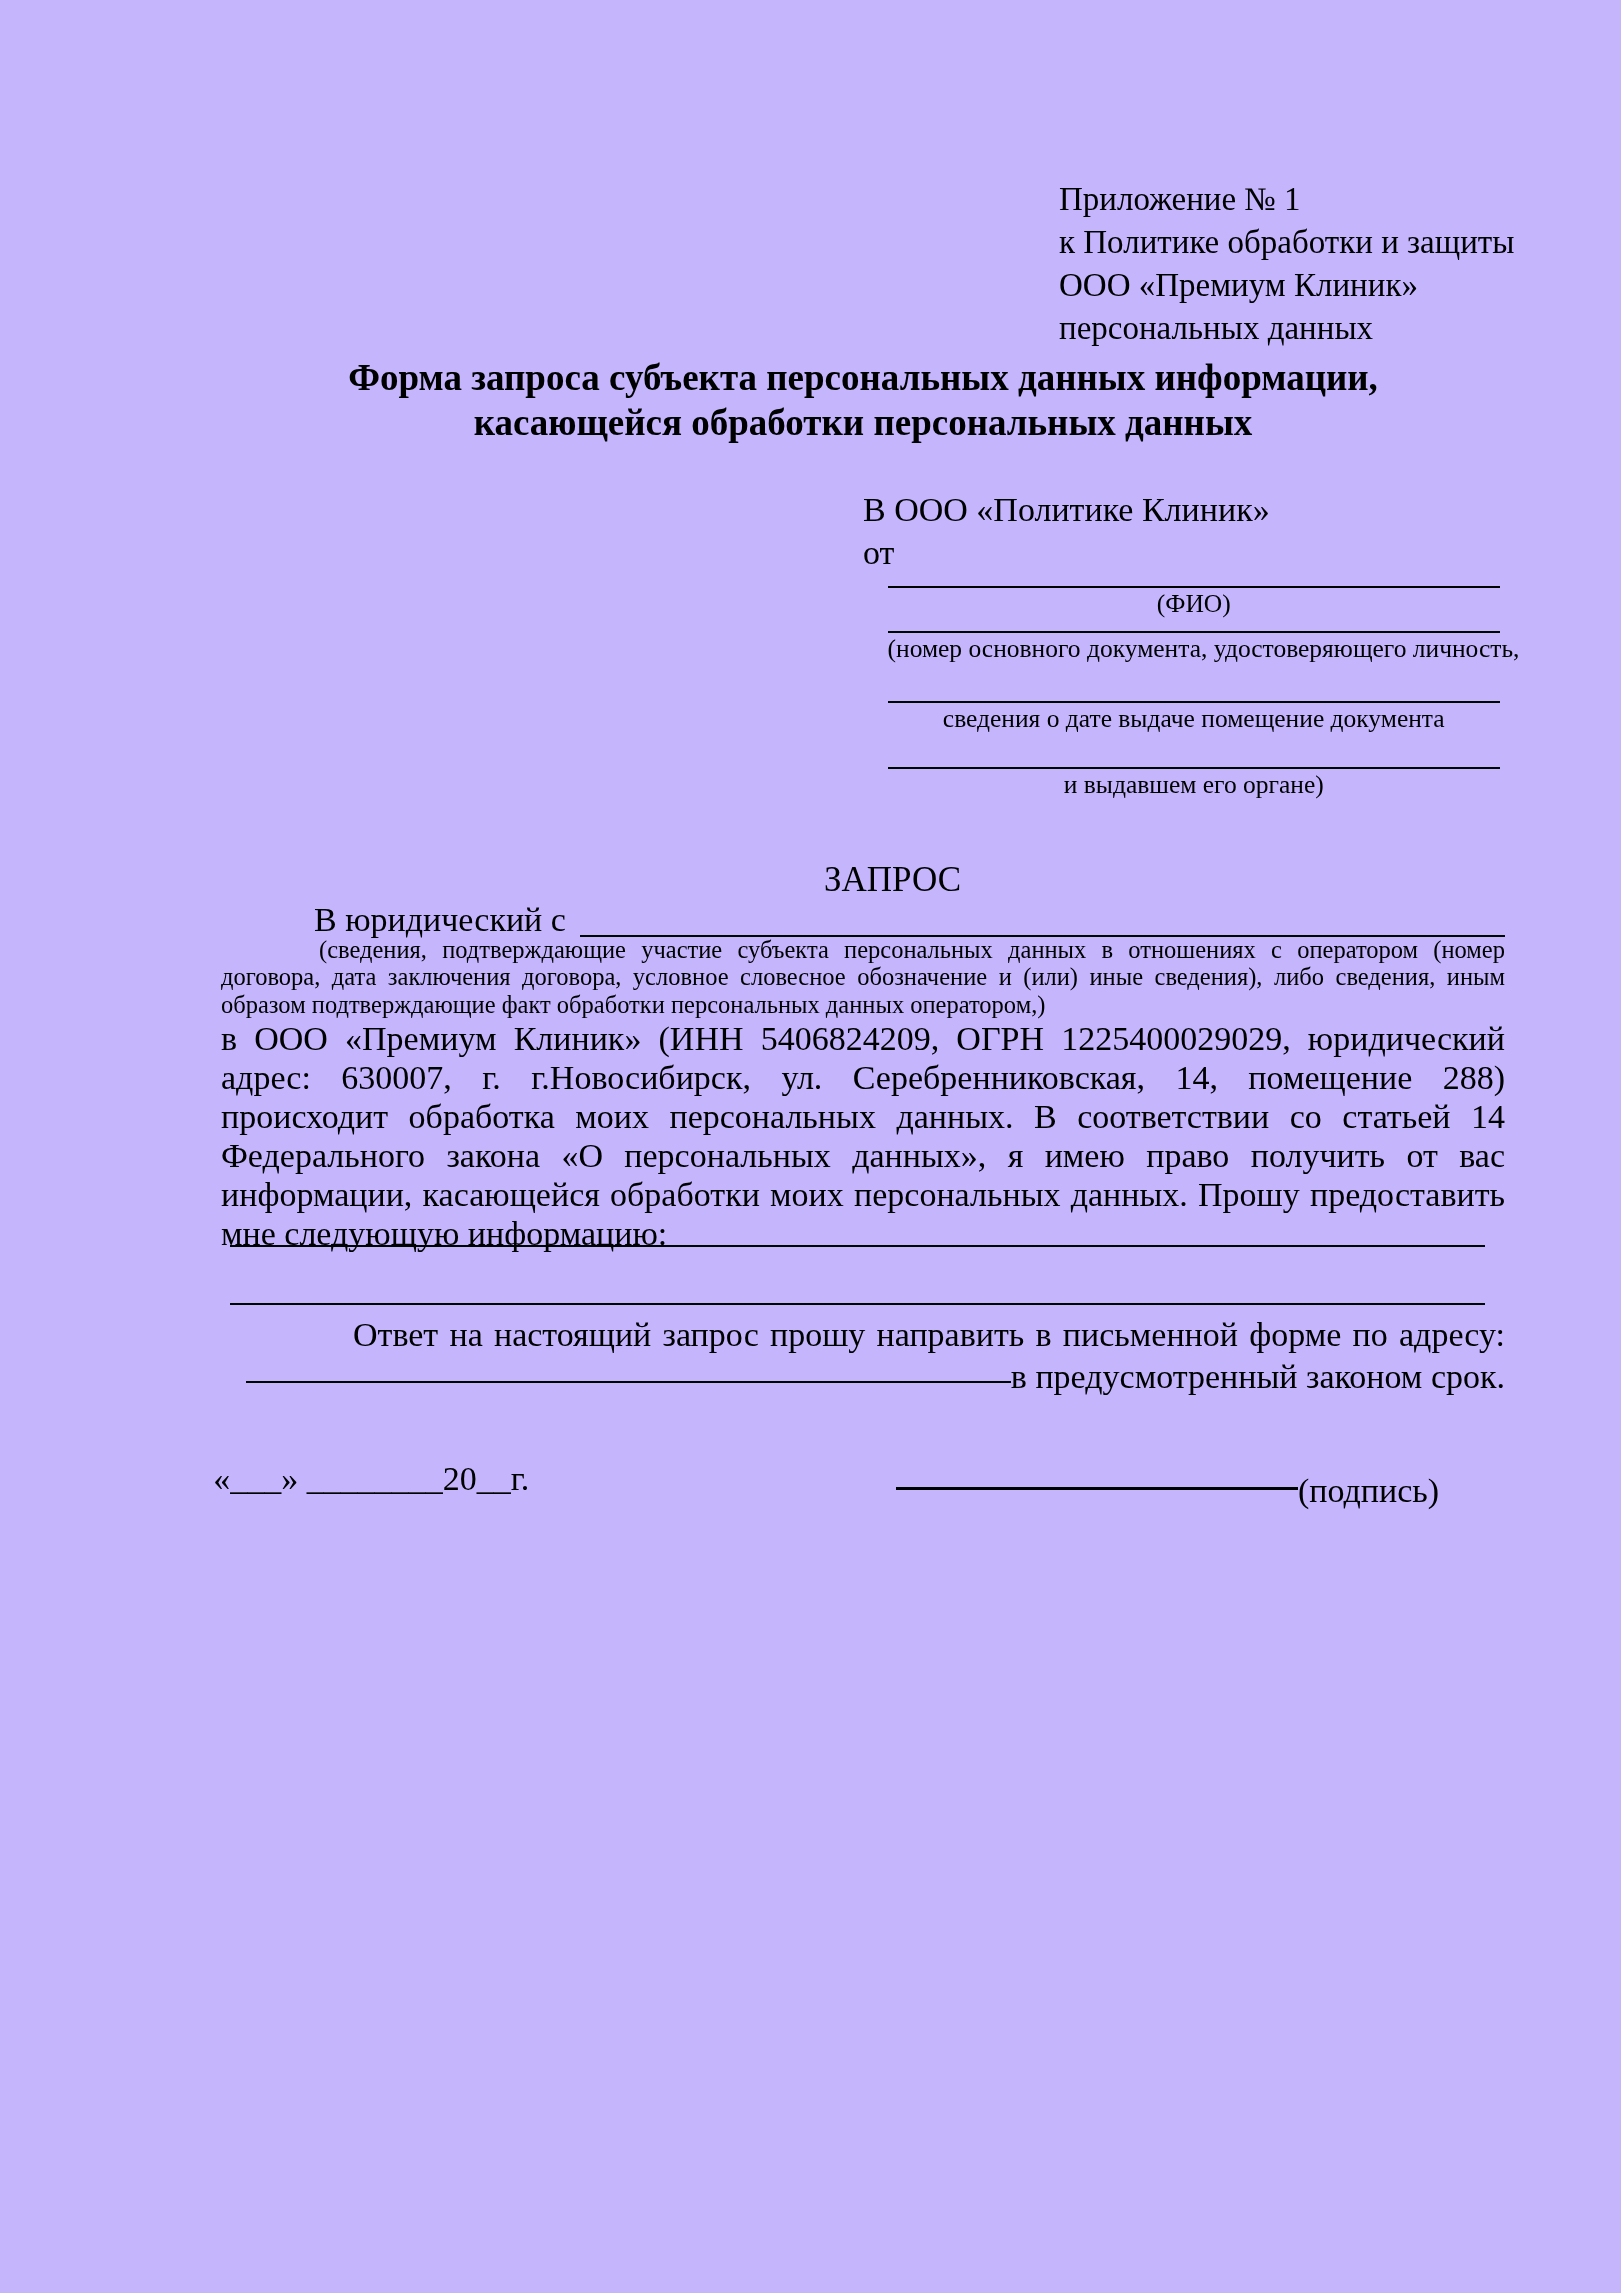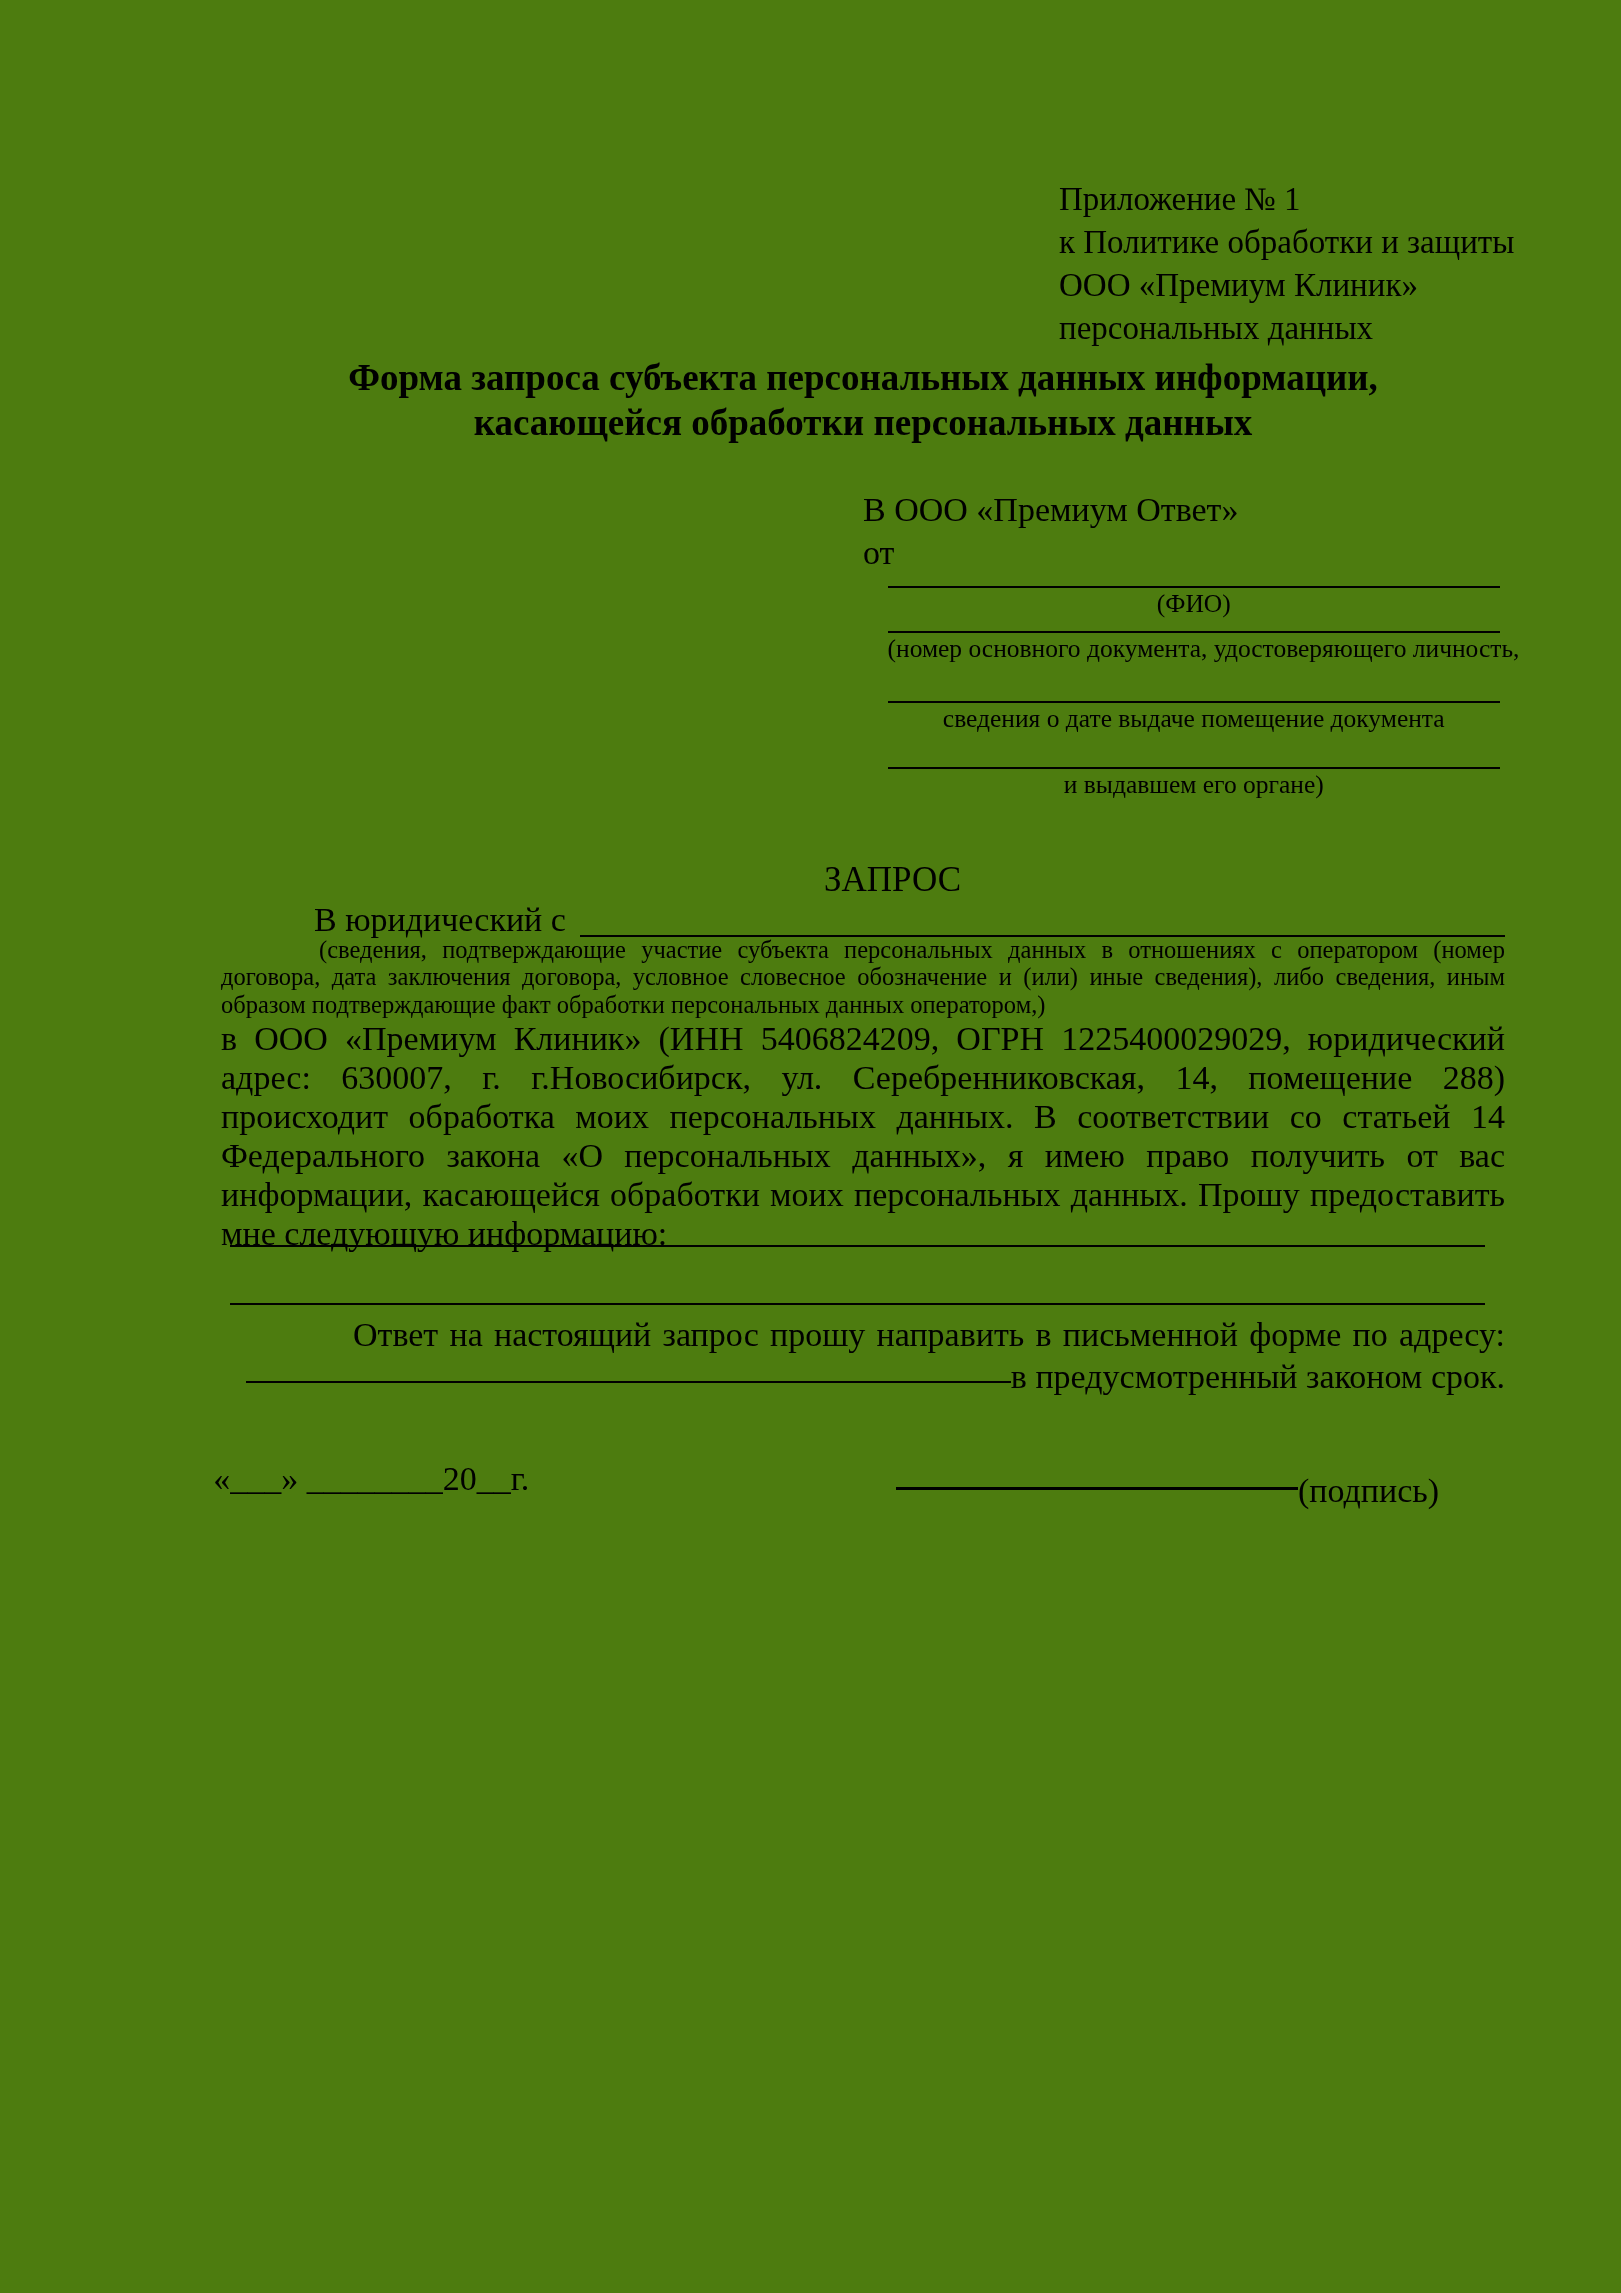--- a/index.html
+++ b/index.html
@@ -1,20 +1,20 @@
 <!DOCTYPE html>
 <html><head>
 <meta charset="utf-8">
 <style>
   html, body { margin: 0; padding: 0; background: #ffffff; }
   .page {
     position: relative;
     width: 1621px;
     height: 2294px;
-    background: #4d7c0f;
+    background: #c4b5fd;
     color: #000000;
     font-family: "Liberation Serif", "DejaVu Serif", serif;
     overflow: hidden;
   }
 
   
   .appendix {
     position: absolute;
     left: 1059px;
     top: 178px;
@@ -187,21 +187,21 @@
     <div>ООО «Премиум Клиник»</div>
     <div>персональных данных</div>
   </div>
 
   <div class="form-title">
     <div>Форма запроса субъекта персональных данных информации,</div>
     <div>касающейся обработки персональных данных</div>
   </div>
 
   <div class="addressee">
-    <div>В ООО «Премиум Ответ»</div>
+    <div>В ООО «Политике Клиник»</div>
     <div>от</div>
     <div class="write-line wl1"></div>
     <div class="field-caption">(ФИО)</div>
     <div class="write-line wl2"></div>
     <div class="field-caption">(номер основного документа, удостоверяющего личность,</div>
     <div class="write-line wl3"></div>
     <div class="field-caption">сведения о дате выдаче помещение документа</div>
     <div class="write-line wl4"></div>
     <div class="field-caption">и выдавшем его органе)</div>
   </div>

